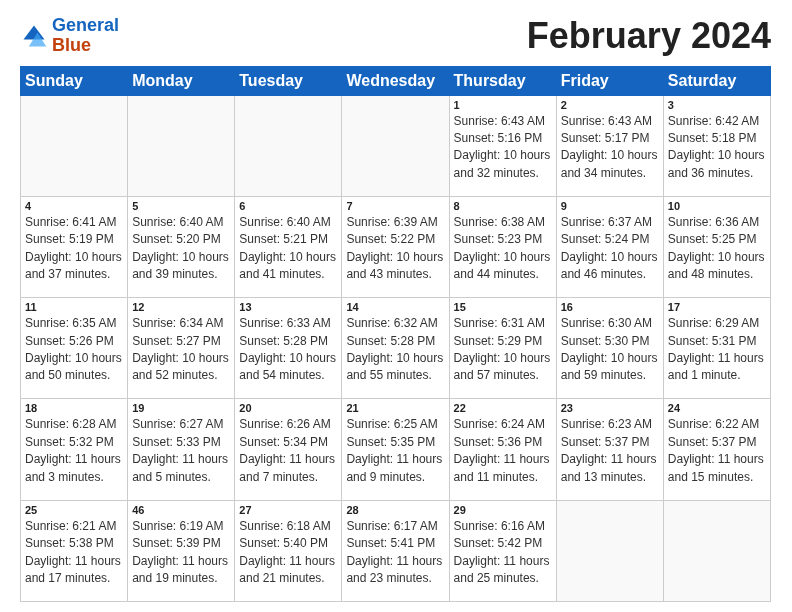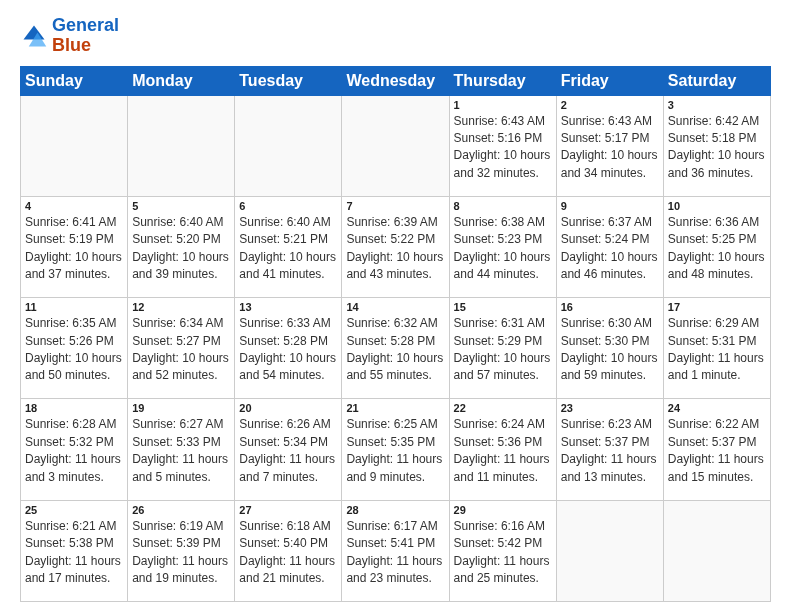--- a/index.html
+++ b/index.html
@@ -99,20 +99,21 @@
       <svg class="logo-icon" viewBox="0 0 32 32">
         <polygon points="16,4 28,20 4,20" fill="#1565c0"></polygon>
         <polygon points="20,12 30,28 10,28" fill="#42a5f5" opacity="0.7"></polygon>
       </svg>
       <div class="logo-text">
         <span>General</span><br>
         <span style="color:#c2410c">Blue</span>
       </div>
     </div>
     <div class="title-block">
+      <div class="month-title">February 2024</div>
     </div>
   </div>
 
   <table class="calendar">
     <thead>
       <tr>
       <th>Sunday</th>
           <th>Monday</th>
           <th>Tuesday</th>
           <th>Wednesday</th>
@@ -229,21 +230,21 @@
             <span class="day-num">24</span>
             <div class="day-info">Sunrise: 6:22 AM<br>Sunset: 5:37 PM<br>Daylight: 11 hours<br>and 15 minutes.</div>
           </td>
         </tr>
         <tr>
           <td>
             <span class="day-num">25</span>
             <div class="day-info">Sunrise: 6:21 AM<br>Sunset: 5:38 PM<br>Daylight: 11 hours<br>and 17 minutes.</div>
           </td>
           <td>
-            <span class="day-num">26</span>
+            <span class="day-num">46</span>
             <div class="day-info">Sunrise: 6:19 AM<br>Sunset: 5:39 PM<br>Daylight: 11 hours<br>and 19 minutes.</div>
           </td>
           <td>
             <span class="day-num">27</span>
             <div class="day-info">Sunrise: 6:18 AM<br>Sunset: 5:40 PM<br>Daylight: 11 hours<br>and 21 minutes.</div>
           </td>
           <td>
             <span class="day-num">28</span>
             <div class="day-info">Sunrise: 6:17 AM<br>Sunset: 5:41 PM<br>Daylight: 11 hours<br>and 23 minutes.</div>
           </td>

